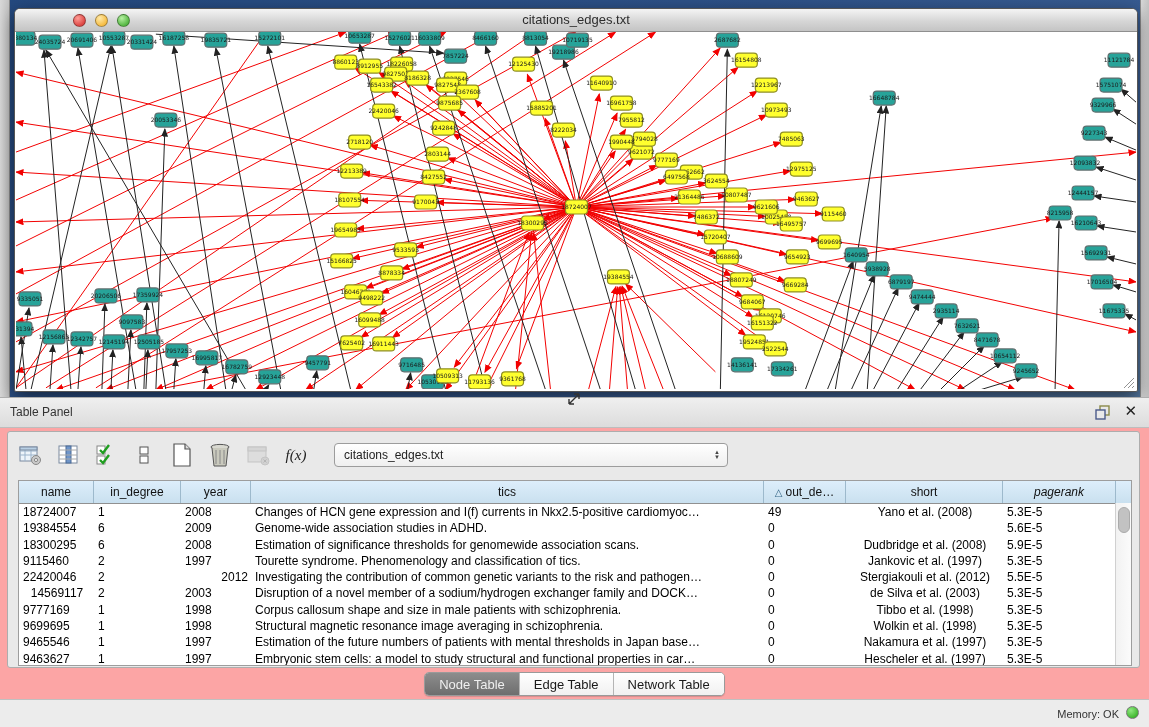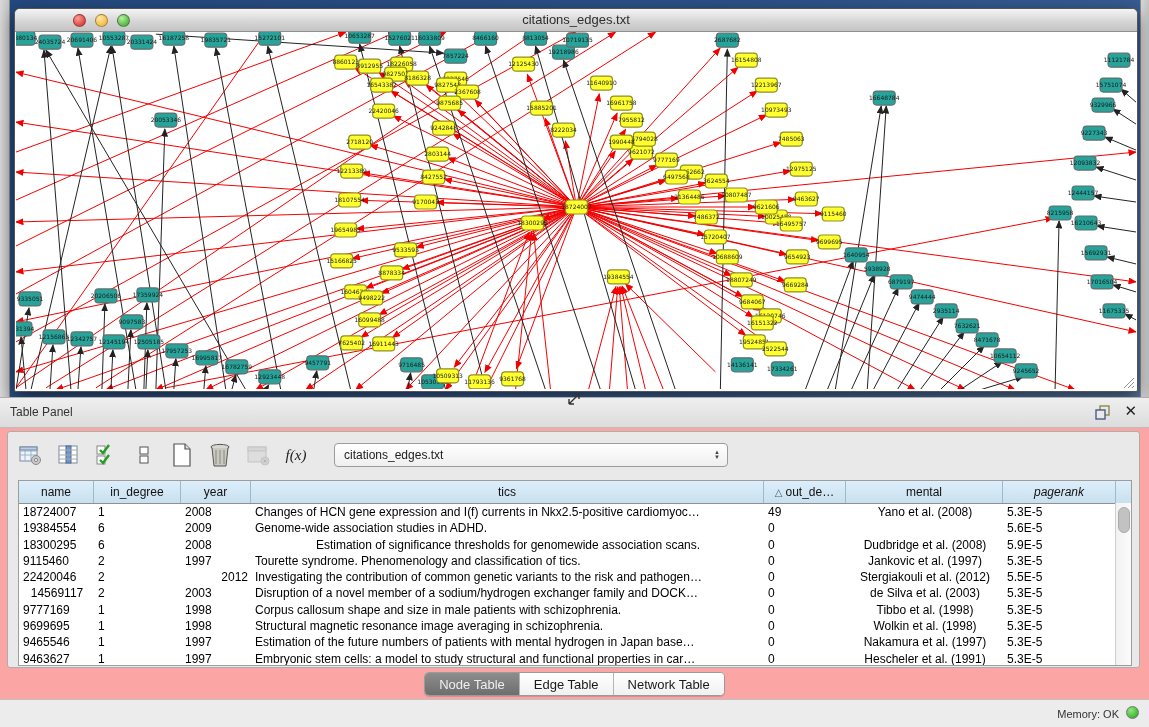--- a/index.html
+++ b/index.html
@@ -858,21 +858,21 @@
         </div>
       </div>
 
       <div class="ntable">
         <div class="thead" id="thead">
             <div class="th" style="width: 75px;">name</div>
             <div class="th" style="width: 87px;">in_degree</div>
             <div class="th" style="width: 70px;">year</div>
             <div class="th" style="width: 513px;">tics</div>
             <div class="th" style="width: 82px;"><span class="sortglyph">△</span>out_de…</div>
-            <div class="th" style="width: 157px;">mental</div>
+            <div class="th" style="width: 157px;">short</div>
             <div class="th" style="width: 113px; font-style: italic;">pagerank</div>
           </div>
         <div id="tbody">
             <div class="tr">
               <div class="td" style="width: 75px;">18724007</div>
               <div class="td" style="width: 87px;">1</div>
               <div class="td" style="width: 70px;">2008</div>
               <div class="td" style="width: 513px;">Changes of HCN gene expression and I(f) currents in Nkx2.5-positive cardiomyoc…</div>
               <div class="td" style="width: 82px;">49</div>
               <div class="td center" style="width: 157px;">Yano et al. (2008)</div>
@@ -884,21 +884,21 @@
               <div class="td" style="width: 70px;">2009</div>
               <div class="td" style="width: 513px;">Genome-wide association studies in ADHD.</div>
               <div class="td" style="width: 82px;">0</div>
               <div class="td center" style="width: 157px; margin-top: 29px;">Franke et al. (2009)</div>
               <div class="td" style="width: 113px;">5.6E-5</div>
             </div>
             <div class="tr">
               <div class="td" style="width: 75px;">18300295</div>
               <div class="td" style="width: 87px;">6</div>
               <div class="td" style="width: 70px;">2008</div>
-              <div class="td" style="width: 513px; text-align: center;">Estimation of significance thresholds for genomewide association scans.</div>
+              <div class="td" style="width: 513px;">Estimation of significance thresholds for genomewide association scans.</div>
               <div class="td" style="width: 82px;">0</div>
               <div class="td center" style="width: 157px;">Dudbridge et al. (2008)</div>
               <div class="td" style="width: 113px;">5.9E-5</div>
             </div>
             <div class="tr">
               <div class="td" style="width: 75px;">9115460</div>
               <div class="td" style="width: 87px;">2</div>
               <div class="td" style="width: 70px;">1997</div>
               <div class="td" style="width: 513px;">Tourette syndrome. Phenomenology and classification of tics.</div>
               <div class="td" style="width: 82px;">0</div>
@@ -938,32 +938,32 @@
               <div class="td" style="width: 70px;">1998</div>
               <div class="td" style="width: 513px;">Structural magnetic resonance image averaging in schizophrenia.</div>
               <div class="td" style="width: 82px;">0</div>
               <div class="td center" style="width: 157px;">Wolkin et al. (1998)</div>
               <div class="td" style="width: 113px;">5.3E-5</div>
             </div>
             <div class="tr">
               <div class="td" style="width: 75px;">9465546</div>
               <div class="td" style="width: 87px;">1</div>
               <div class="td" style="width: 70px;">1997</div>
-              <div class="td" style="width: 513px;">Estimation of the future numbers of patients with mental hydrogen in Japan base…</div>
+              <div class="td" style="width: 513px;">Estimation of the future numbers of patients with mental thresholds in Japan base…</div>
               <div class="td" style="width: 82px;">0</div>
               <div class="td center" style="width: 157px;">Nakamura et al. (1997)</div>
               <div class="td" style="width: 113px;">5.3E-5</div>
             </div>
             <div class="tr">
               <div class="td" style="width: 75px;">9463627</div>
               <div class="td" style="width: 87px;">1</div>
               <div class="td" style="width: 70px;">1997</div>
               <div class="td" style="width: 513px;">Embryonic stem cells: a model to study structural and functional properties in car…</div>
               <div class="td" style="width: 82px;">0</div>
-              <div class="td center" style="width: 157px;">Hescheler et al. (1991)</div>
+              <div class="td center" style="width: 157px;">Hescheler et al. (1997)</div>
               <div class="td" style="width: 113px;">5.3E-5</div>
             </div>
           </div>
         <div class="vscroll">
           <div class="vthumb"></div>
         </div>
       </div>
     </div>
 
     <div class="tabsrow">

